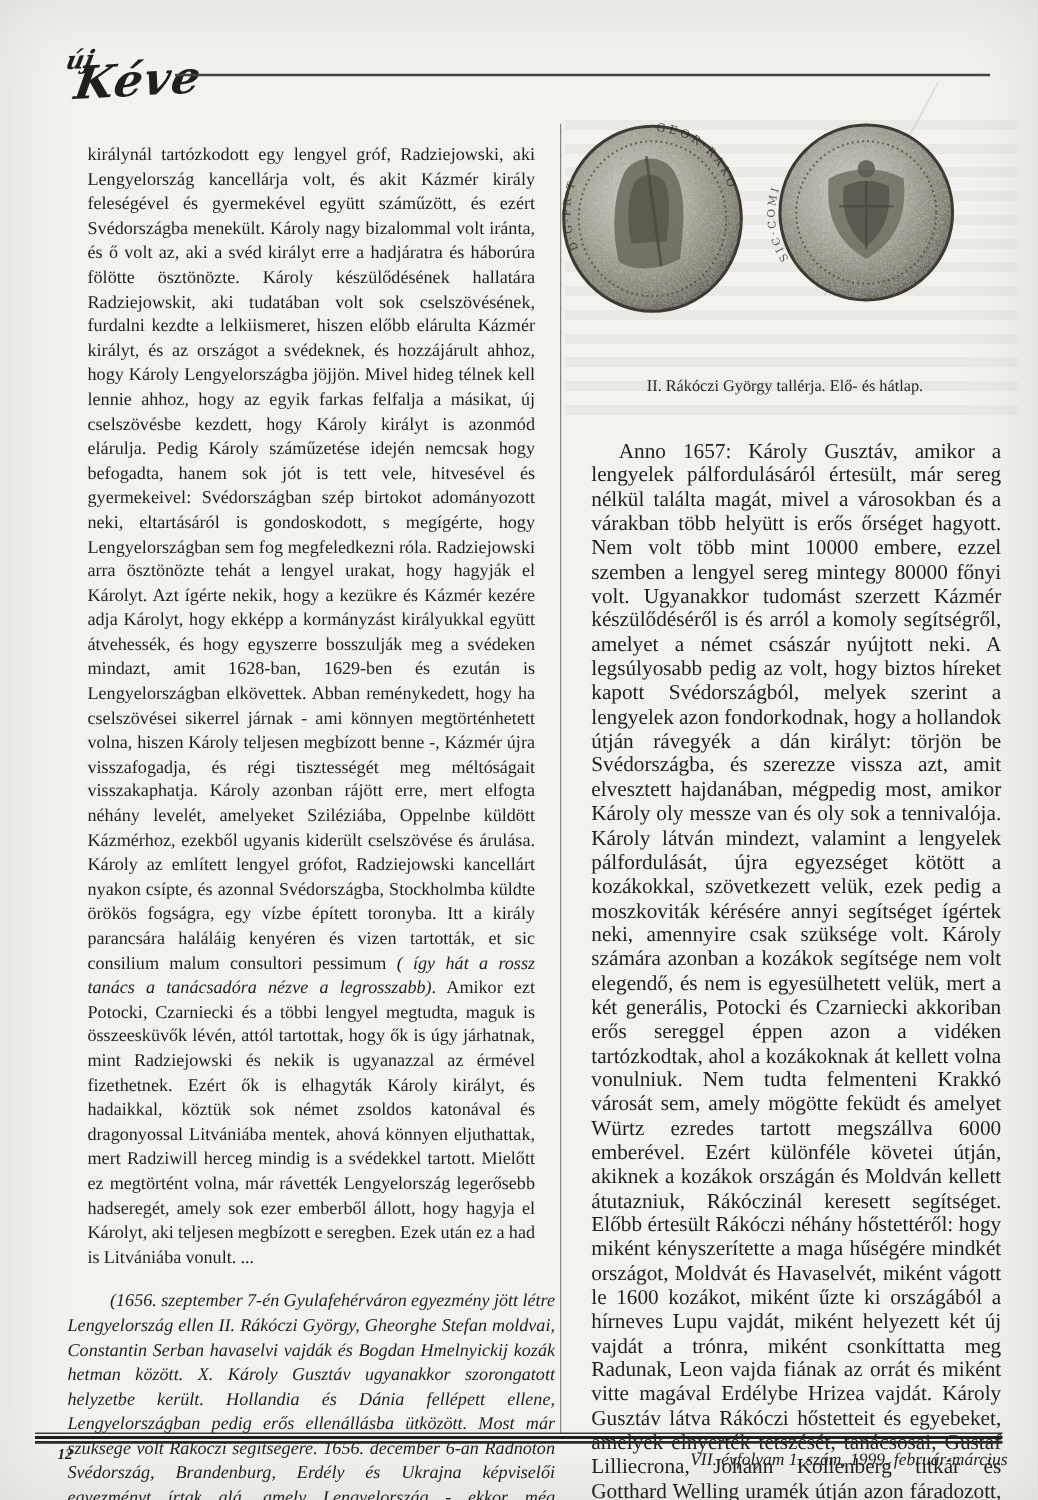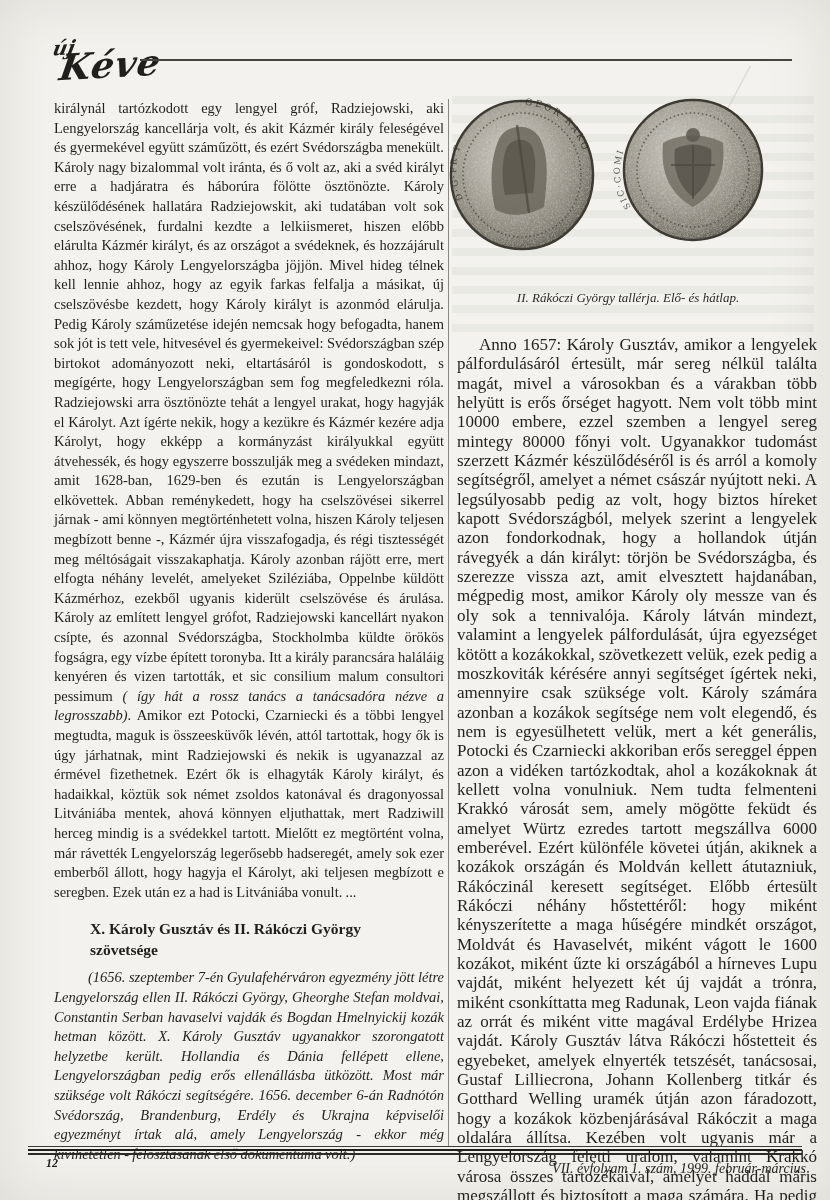--- a/index.html
+++ b/index.html
@@ -21,41 +21,41 @@
   }
   .top-rule{position:absolute;left:140px;top:59px;width:652px;height:2.4px;background:#45443f;}
   .fold-line{
     position:absolute;right:0;top:66px;width:250px;height:170px;pointer-events:none;
     background:linear-gradient(118deg,transparent 49.6%,rgba(90,90,85,.16) 50%,transparent 50.5%);
   }
   
   .col1{position:absolute;left:54px;top:99px;width:390px;}
   .col2{position:absolute;left:457px;top:335px;width:360px;}
   .body-text{
-    margin:0;font-size:14.5px;line-height:19.6px;text-align:justify;
+    margin:16px;font-size:14.5px;line-height:19.6px;text-align:justify;
     word-spacing:-0.3px;
   }
   .col2 .body-text{font-size:17px;line-height:19.35px;text-indent:22px;}
   .italic{font-style:italic;}
   .section-heading{margin:16px 0 6px 0;padding-left:36px;font-weight:bold;font-size:15.5px;line-height:21px;}
   .lead-note{
     margin:8px 0 0 0;font-style:italic;font-size:14.5px;line-height:19.6px;
     text-align:justify;text-indent:34px;word-spacing:-0.3px;
   }
   .column-divider{position:absolute;left:448px;top:99px;width:1px;height:1048px;background:#5c5b55;opacity:.7;}
   
   .ghost-bleed{
     position:absolute;left:452px;top:96px;width:362px;height:238px;
     background:repeating-linear-gradient(to bottom,rgba(112,128,104,.07) 0 8px,transparent 8px 19px);
     filter:blur(.4px);
   }
   .coins{position:absolute;left:447px;top:95px;width:330px;height:165px;}
   .figure-caption{
-    position:absolute;left:452px;top:290px;width:352px;text-align:center;
-    font-style:italic;font-size:13px;line-height:16.5px;color:#2a2926;
+    position:absolute;left:452px;top:301px;width:352px;text-align:center;
+    font-size:13px;line-height:16.5px;color:#2a2926;
   }
   
   .foot-rule{
     position:absolute;left:28px;top:1146px;width:774px;height:9px;
     background:linear-gradient(to bottom,
       #3a3935 0,#3a3935 1.4px,transparent 1.4px,transparent 3.2px,
       #1f1e1b 3.2px,#1f1e1b 5.4px,transparent 5.4px,transparent 6.6px,
       #2b2a27 6.6px,#2b2a27 8.6px);
   }
   .page-number{position:absolute;left:46px;top:1156px;font-weight:bold;font-style:italic;font-size:12px;}
@@ -126,24 +126,20 @@
   </svg>
 
   <div class="figure-caption">
     <div>II. Rákóczi György tallérja. Elő- és hátlap.</div>
   </div>
 
   <div class="column-divider"></div>
 
   <div class="col1">
     <p class="body-text"><span>királynál tartózkodott egy lengyel gróf, Radziejowski, aki Lengyelország kancellárja volt, és akit Kázmér király feleségével és gyermekével együtt száműzött, és ezért Svédországba menekült. Károly nagy bizalommal volt iránta, és ő volt az, aki a svéd királyt erre a hadjáratra és háborúra fölötte ösztönözte. Károly készülődésének hallatára Radziejowskit, aki tudatában volt sok cselszövésének, furdalni kezdte a lelkiismeret, hiszen előbb elárulta Kázmér királyt, és az országot a svédeknek, és hozzájárult ahhoz, hogy Károly Lengyelországba jöjjön. Mivel hideg télnek kell lennie ahhoz, hogy az egyik farkas felfalja a másikat, új cselszövésbe kezdett, hogy Károly királyt is azonmód elárulja. Pedig Károly száműzetése idején nemcsak hogy befogadta, hanem sok jót is tett vele, hitvesével és gyermekeivel: Svédországban szép birtokot adományozott neki, eltartásáról is gondoskodott, s megígérte, hogy Lengyelországban sem fog megfeledkezni róla. Radziejowski arra ösztönözte tehát a lengyel urakat, hogy hagyják el Károlyt. Azt ígérte nekik, hogy a kezükre és Kázmér kezére adja Károlyt, hogy ekképp a kormányzást királyukkal együtt átvehessék, és hogy egyszerre bosszulják meg a svédeken mindazt, amit 1628-ban, 1629-ben és ezután is Lengyelországban elkövettek. Abban reménykedett, hogy ha cselszövései sikerrel járnak - ami könnyen megtörténhetett volna, hiszen Károly teljesen megbízott benne -, Kázmér újra visszafogadja, és régi tisztességét meg méltóságait visszakaphatja. Károly azonban rájött erre, mert elfogta néhány levelét, amelyeket Sziléziába, Oppelnbe küldött Kázmérhoz, ezekből ugyanis kiderült cselszövése és árulása. Károly az említett lengyel grófot, Radziejowski kancellárt nyakon csípte, és azonnal Svédországba, Stockholmba küldte örökös fogságra, egy vízbe épített toronyba. Itt a király parancsára haláláig kenyéren és vizen tartották, et sic consilium malum consultori pessimum </span><span class="italic">( így hát a rossz tanács a tanácsadóra nézve a legrosszabb)</span><span>. Amikor ezt Potocki, Czarniecki és a többi lengyel megtudta, maguk is összeesküvők lévén, attól tartottak, hogy ők is úgy járhatnak, mint Radziejowski és nekik is ugyanazzal az érmével fizethetnek. Ezért ők is elhagyták Károly királyt, és hadaikkal, köztük sok német zsoldos katonával és dragonyossal Litvániába mentek, ahová könnyen eljuthattak, mert Radziwill herceg mindig is a svédekkel tartott. Mielőtt ez megtörtént volna, már rávették Lengyelország legerősebb hadseregét, amely sok ezer emberből állott, hogy hagyja el Károlyt, aki teljesen megbízott e seregben. Ezek után ez a had is Litvániába vonult. ...</span></p>
-    <h2 class="section-heading">
-      <div>X. Károly Gusztáv és II. Rákóczi György</div>
-      <div>szövetsége</div>
-    </h2>
     <p class="lead-note">(1656. szeptember 7-én Gyulafehérváron egyezmény jött létre Lengyelország ellen II. Rákóczi György, Gheorghe Stefan moldvai, Constantin Serban havaselvi vajdák és Bogdan Hmelnyickij kozák hetman között. X. Károly Gusztáv ugyanakkor szorongatott helyzetbe került. Hollandia és Dánia fellépett ellene, Lengyelországban pedig erős ellenállásba ütközött. Most már szüksége volt Rákóczi segítségére. 1656. december 6-án Radnótón Svédország, Brandenburg, Erdély és Ukrajna képviselői egyezményt írtak alá, amely Lengyelország - ekkor még kivihetetlen - felosztásának első dokumentuma volt.)</p>
   </div>
 
   <div class="col2">
     <p class="body-text">Anno 1657: Károly Gusztáv, amikor a lengyelek pálfordulásáról értesült, már sereg nélkül találta magát, mivel a városokban és a várakban több helyütt is erős őrséget hagyott. Nem volt több mint 10000 embere, ezzel szemben a lengyel sereg mintegy 80000 főnyi volt. Ugyanakkor tudomást szerzett Kázmér készülődéséről is és arról a komoly segítségről, amelyet a német császár nyújtott neki. A legsúlyosabb pedig az volt, hogy biztos híreket kapott Svédországból, melyek szerint a lengyelek azon fondorkodnak, hogy a hollandok útján rávegyék a dán királyt: törjön be Svédországba, és szerezze vissza azt, amit elvesztett hajdanában, mégpedig most, amikor Károly oly messze van és oly sok a tennivalója. Károly látván mindezt, valamint a lengyelek pálfordulását, újra egyezséget kötött a kozákokkal, szövetkezett velük, ezek pedig a moszkoviták kérésére annyi segítséget ígértek neki, amennyire csak szüksége volt. Károly számára azonban a kozákok segítsége nem volt elegendő, és nem is egyesülhetett velük, mert a két generális, Potocki és Czarniecki akkoriban erős sereggel éppen azon a vidéken tartózkodtak, ahol a kozákoknak át kellett volna vonulniuk. Nem tudta felmenteni Krakkó városát sem, amely mögötte feküdt és amelyet Würtz ezredes tartott megszállva 6000 emberével. Ezért különféle követei útján, akiknek a kozákok országán és Moldván kellett átutazniuk, Rákóczinál keresett segítséget. Előbb értesült Rákóczi néhány hőstettéről: hogy miként kényszerítette a maga hűségére mindkét országot, Moldvát és Havaselvét, miként vágott le 1600 kozákot, miként űzte ki országából a hírneves Lupu vajdát, miként helyezett két új vajdát a trónra, miként csonkíttatta meg Radunak, Leon vajda fiának az orrát és miként vitte magával Erdélybe Hrizea vajdát. Károly Gusztáv látva Rákóczi hőstetteit és egyebeket, amelyek elnyerték tetszését, tanácsosai, Gustaf Lilliecrona, Johann Kollenberg titkár és Gotthard Welling uramék útján azon fáradozott, hogy a kozákok közbenjárásával Rákóczit a maga oldalára állítsa. Kezében volt ugyanis már a Lengyelország feletti uralom, valamint Krakkó városa összes tartozékaival, amelyet haddal máris megszállott és biztosított a maga számára. Ha pedig Rákóczi beleegyezne kérésébe és a jövőben Isten segedelmével egyesülne vele, elválik majd, hogy miként fogják felosztani egymás között Lengyelországot. Hmelnyickij tehát a lengyel háborúra ösztönözte Rákóczit, és elküldte hozzá a maga kozák követeit meg a kozák ruhába öltözött svéd követeket. Erdély fejedelme, Rákóczi miután végleg rászánta magát, hogy sereggel támad Lengyelországra, és hadbalép Károly oldalán, mindennap értesítette a svéd királyt hadi készülődéseiről.</p>
   </div>
 
   <div class="foot-rule"></div>
   <div class="page-number">12</div>
   <div class="issue-line">VII. évfolyam 1. szám, 1999. február-március</div>

